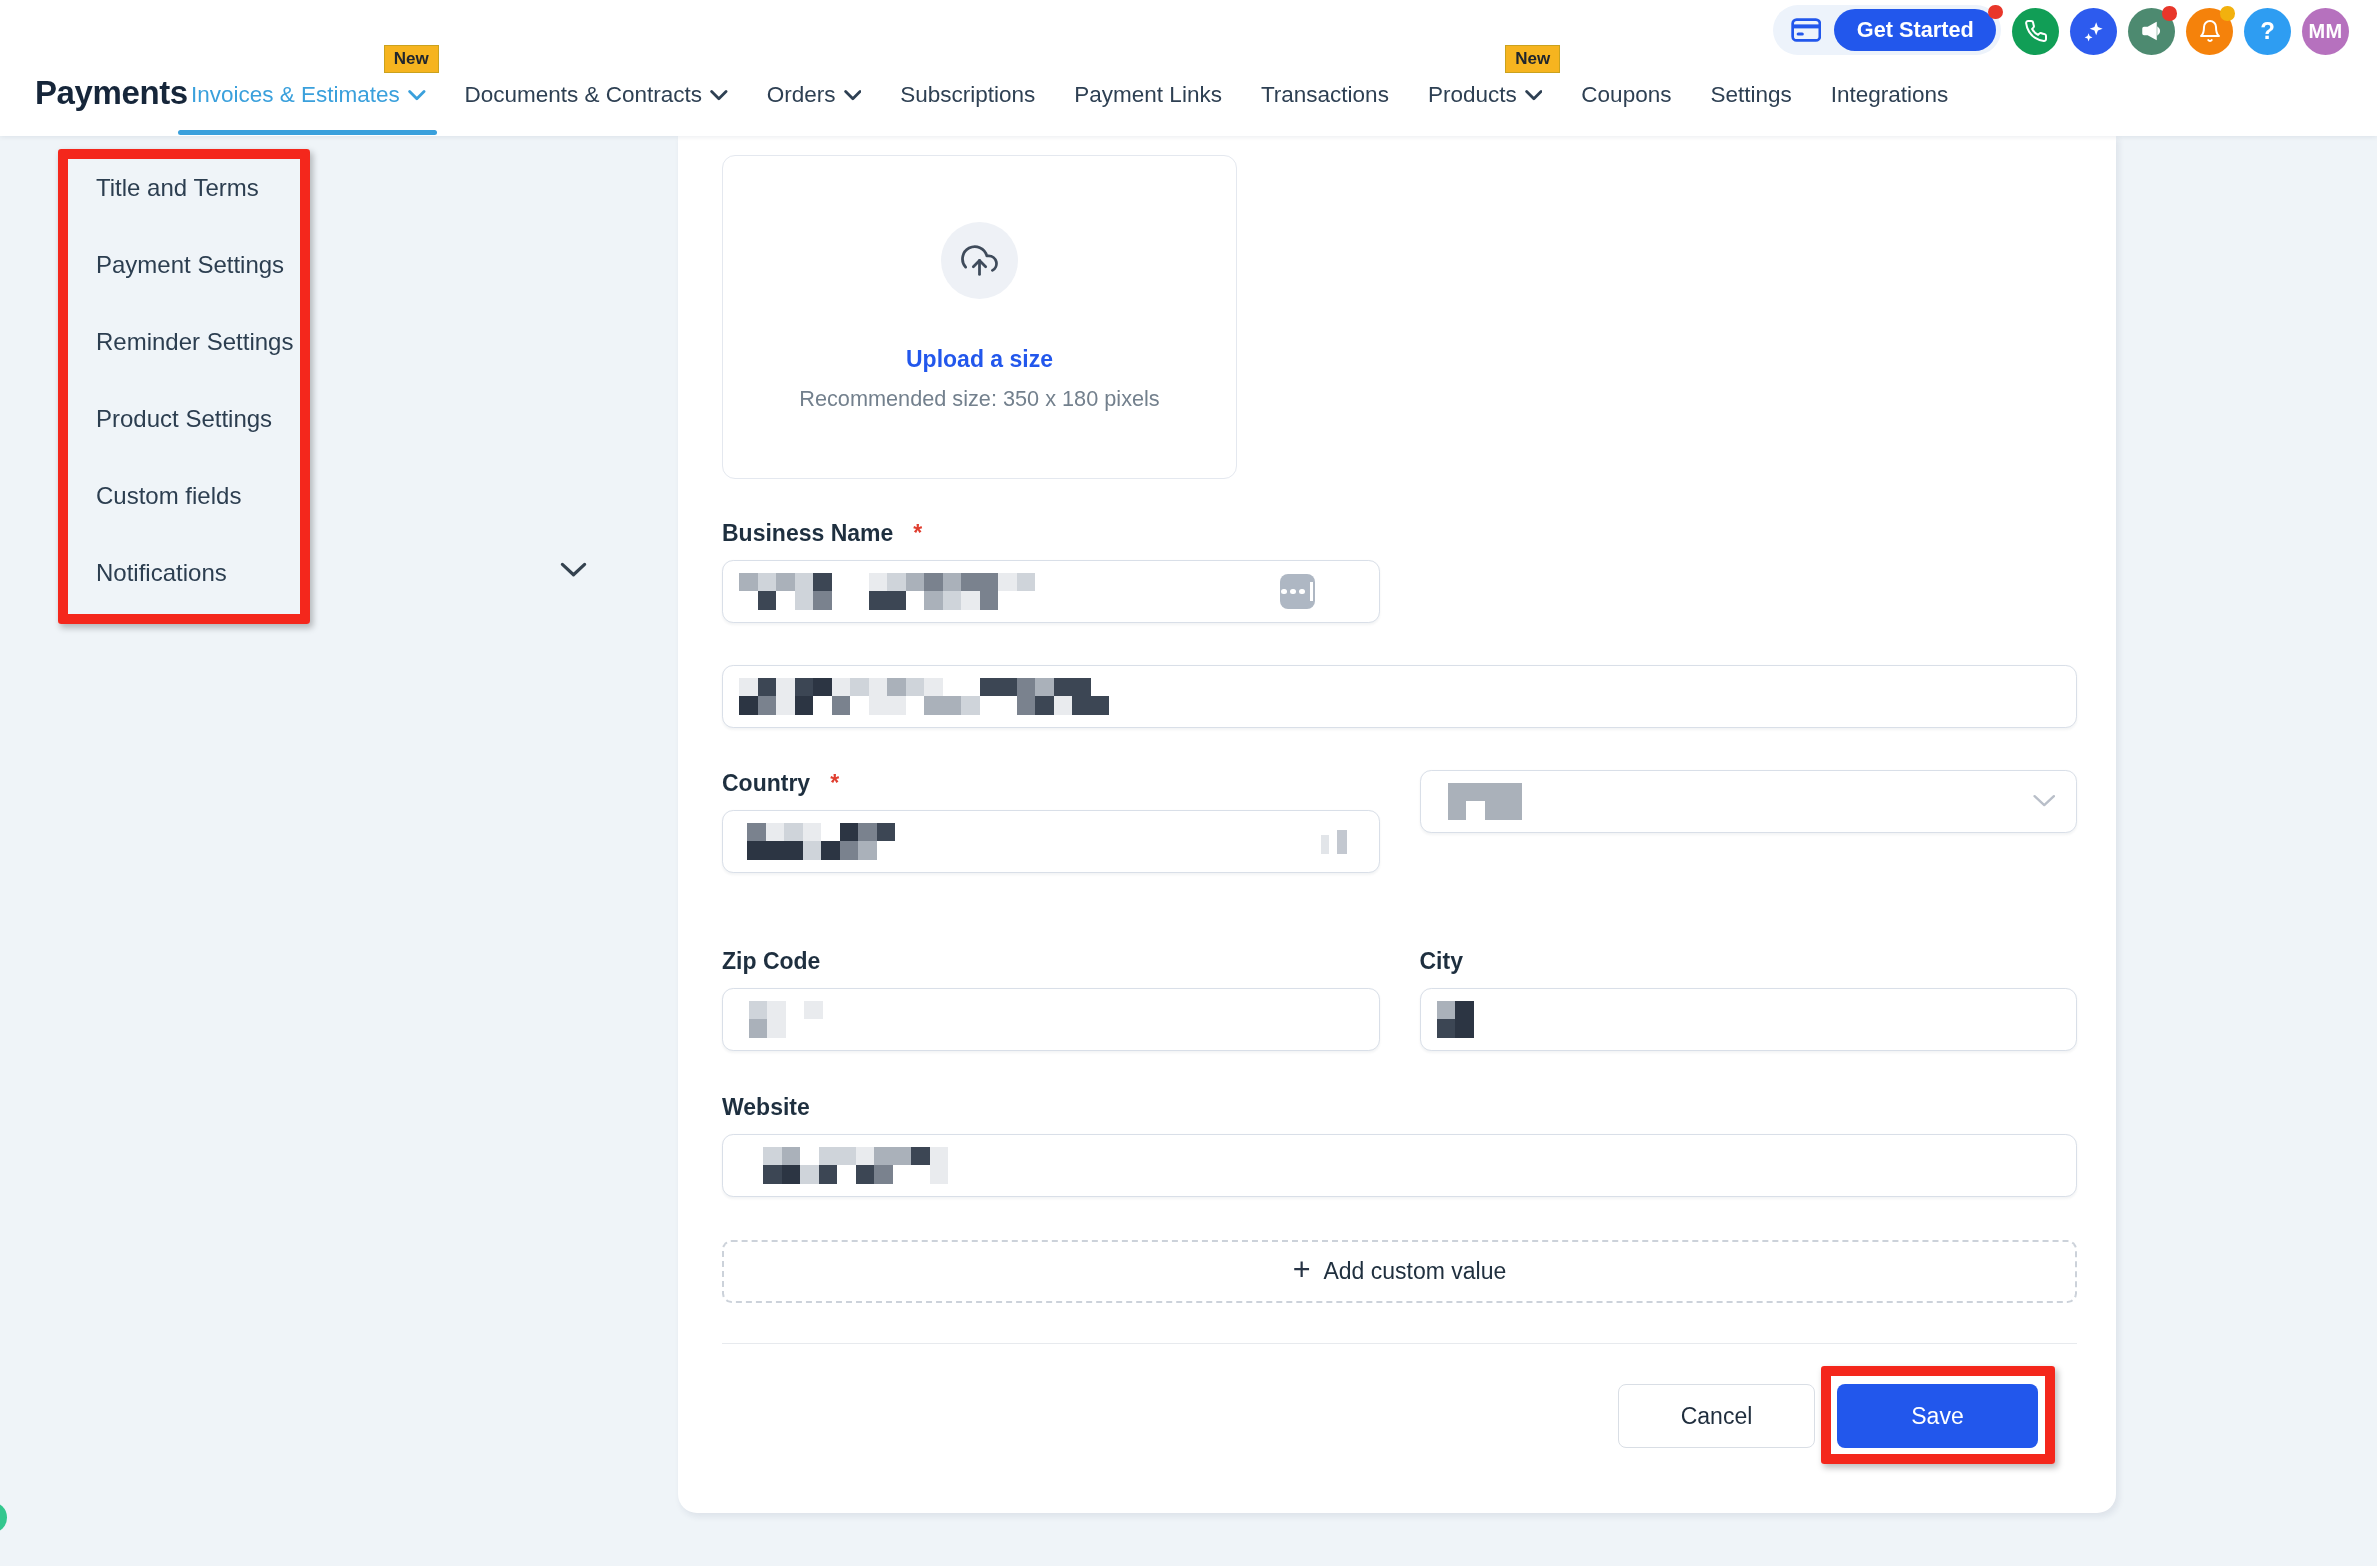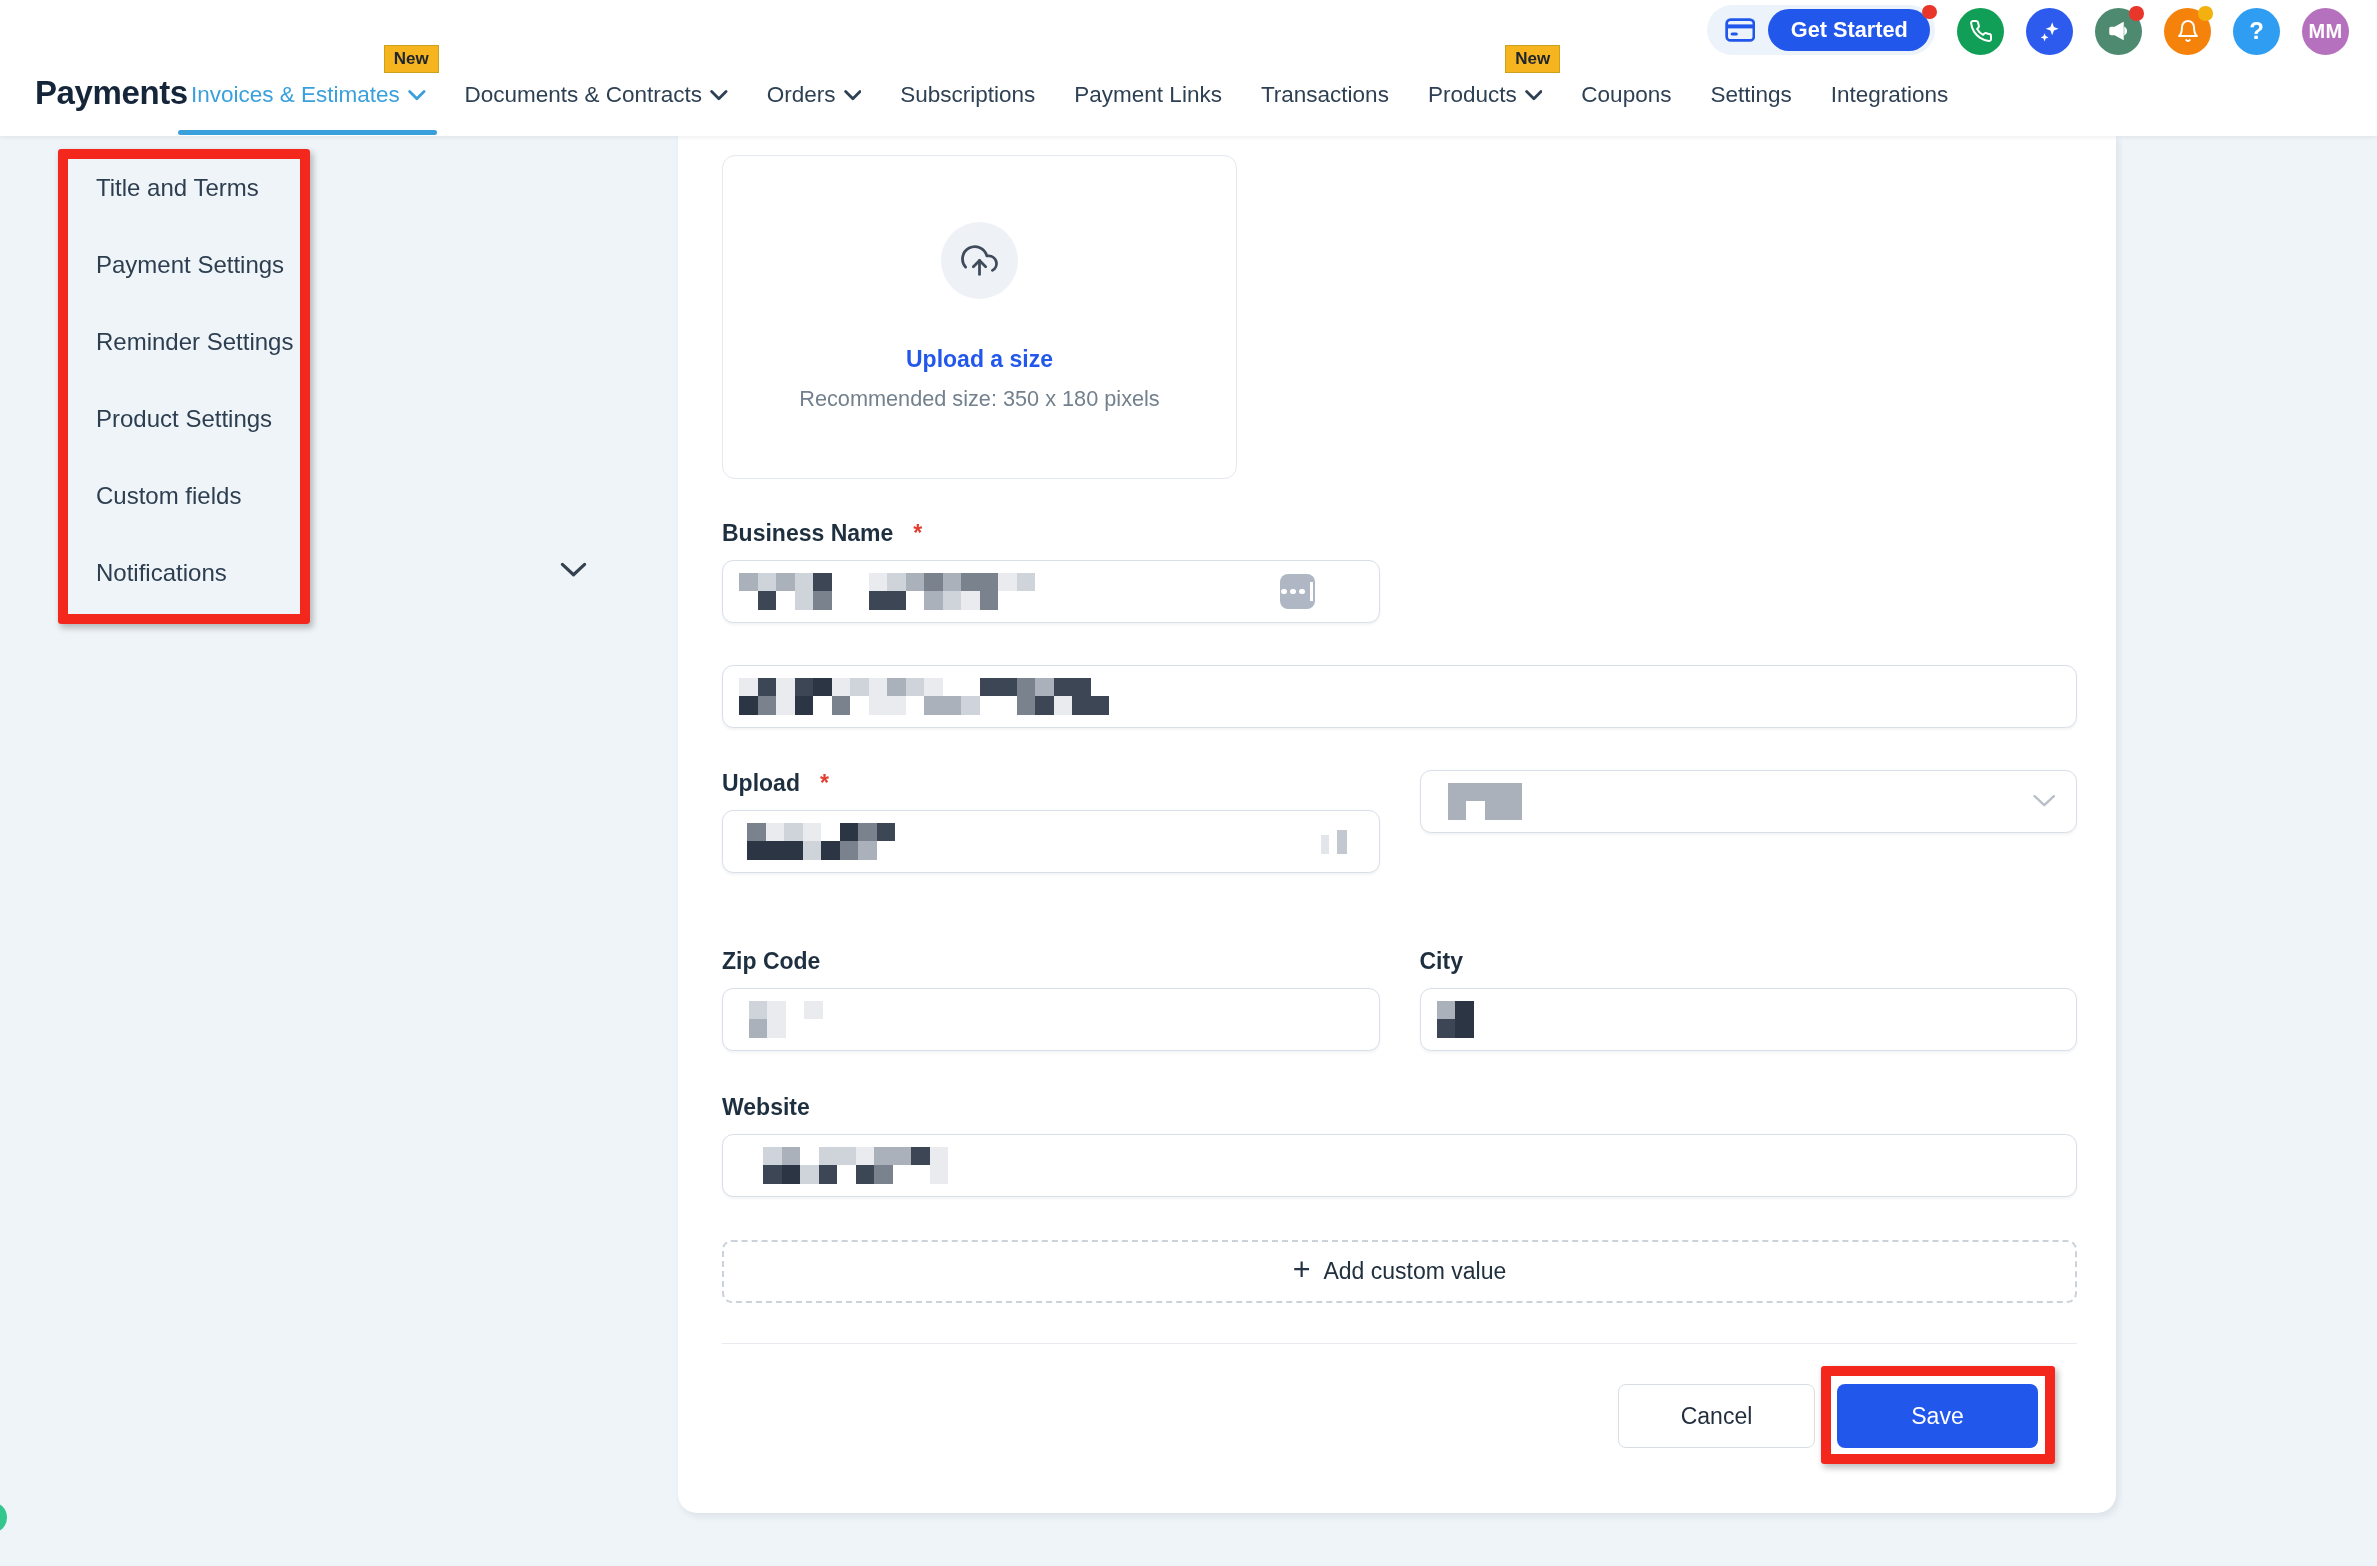--- a/index.html
+++ b/index.html
@@ -13,21 +13,21 @@
   .brand { position:absolute; left:35px; top:74px; font-size:33px; font-weight:700; color:#16263a; letter-spacing:-0.4px; }
   .tabs { position:absolute; left:191px; top:79px; height:58px; display:flex; gap:39px; }
   .tab { position:relative; display:flex; align-items:flex-start; gap:8px; font-size:22.5px; color:#2e4053; line-height:32px; cursor:pointer; white-space:nowrap; }
   .tab .chev { margin-top:11.2px; }
   .tab.active { color:#3aa0dc; }
   .underline { position:absolute; left:-13px; right:-11.2px; bottom:1.6px; height:5.6px; background:#3aa0dc; border-radius:3.2px; }
   .badge { position:absolute; top:-34px; right:-13px; background:#f6b41f; border:1.6px solid #caa21e; color:#20262e;
            font-size:17px; font-weight:700; padding:2.4px 8.8px; border-radius:0; line-height:21px; }
   .tab6 .badge { right:-17.7px; }
 
-  .header-right { position:absolute; right:28px; top:4.8px; display:flex; align-items:flex-start; gap:22px; }
+  .header-right { position:absolute; right:28px; top:4.8px; display:flex; align-items:flex-start; gap:11px; }
   .gs-pill { position:relative; height:50px; border-radius:25px; background:#edf3fb; display:flex; align-items:center;
              gap:13px; padding:0 4.8px 0 17.7px; cursor:pointer; }
   .gs-dot { position:absolute; top:0; right:-1.6px; width:14.4px; height:14.4px; border-radius:50%; background:#e8362a; }
   .gs-btn { height:42px; border-radius:21px; background:#2257ec; color:#fff; font-size:21.7px; font-weight:700;
             display:flex; align-items:center; padding:0 22.5px; border:none; }
   .circle { position:relative; width:47px; height:47px; border-radius:50%; display:flex; align-items:center; justify-content:center;
             color:#fff; cursor:pointer; margin-top:3.2px; }
   .c-phone { background:#119e56; } .c-ai { background:#2d5bee; } .c-mega { background:#4d8a70; }
   .c-bell { background:#f5820b; } .c-help { background:#2e9df2; font-size:24px; font-weight:700; }
   .c-avatar { background:#b671be; font-size:20px; font-weight:700; letter-spacing:0.4px; }
@@ -327,21 +327,21 @@
               <i style="background: transparent;"></i>
               <i style="background: rgb(60, 70, 84);"></i>
             </div>
         </div>
       </div>
     </div>
 
     <div class="row r3">
       <div class="field">
         <div class="flabel">
-          <span>Upload</span>
+          <span>Country</span>
           <span class="star">*</span>
         </div>
         <div class="input">
           <div class="mosaic" style="margin-left: 8px; width: 148px;">
               <i style="background: rgb(122, 130, 142);"></i>
               <i style="background: rgb(233, 235, 238);"></i>
               <i style="background: rgb(207, 212, 218);"></i>
               <i style="background: rgb(233, 235, 238);"></i>
               <i style="background: transparent;"></i>
               <i style="background: rgb(44, 53, 67);"></i>

